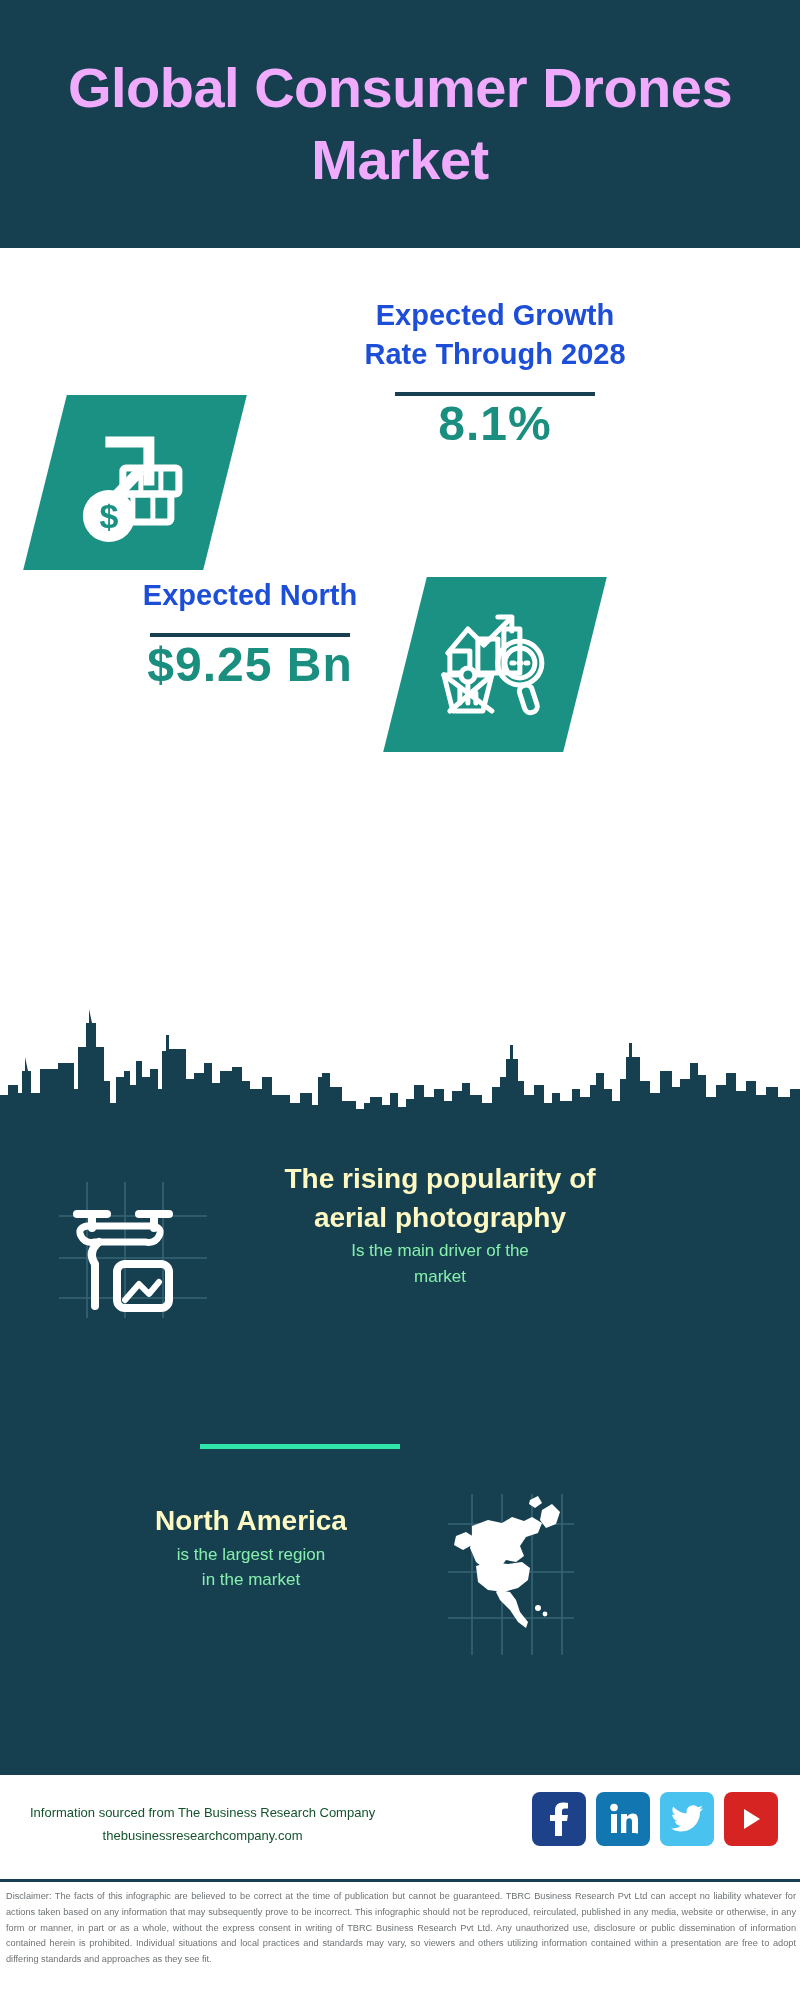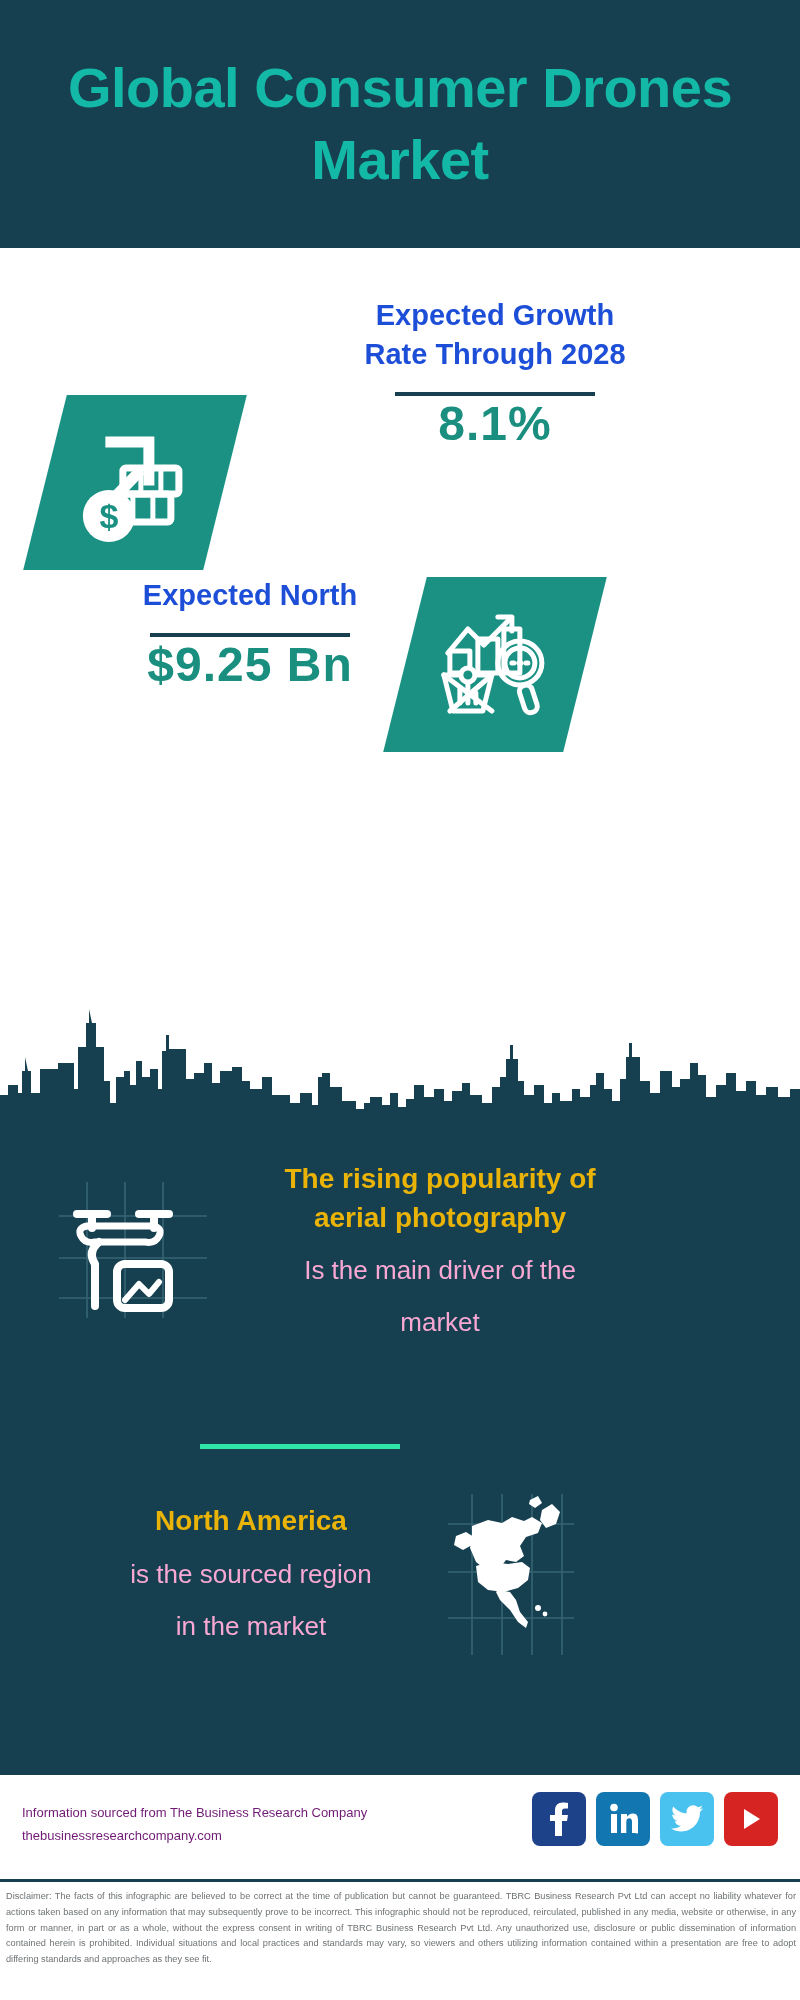--- a/index.html
+++ b/index.html
@@ -19,21 +19,21 @@
 
   
   .header {
     position: absolute; left: 0; top: 0;
     width: 800px; height: 248px;
     background: #164050;
     display: flex; flex-direction: column;
     align-items: center; justify-content: center;
   }
   .header-title {
-    color: #14b8a6;
+    color: #f0abfc;
     font-size: 56px;
     font-weight: bold;
     line-height: 1.28;
     text-align: center;
     letter-spacing: -0.5px;
     width: 700px;
   }
 
   
   .stat1 {
@@ -94,52 +94,53 @@
     position: absolute; left: 0; top: 1112px;
     width: 800px; height: 663px;
     background: #164050;
   }
 
   
   .driver-row { position: absolute; left: 0; top: 48px; width: 800px; height: 250px; }
   .drone-icon-wrap { position: absolute; left: 55px; top: 20px; }
   .driver-text { position: absolute; left: 240px; top: 0px; width: 400px; text-align: center; }
   .accent-line {
-    color: #eab308;
+    color: #fef9c3;
     font-size: 28px;
     font-weight: bold;
     line-height: 1.38;
   }
   .white-line {
-    color: #f9a8d4;
-    font-size: 26px;
+    color: #86efac;
+    font-size: 17px;
     line-height: 1.38;
-    margin-top: 16px;
+    margin-top: 2px;
   }
   .divider-green {
     position: absolute; left: 200px; top: 332px;
     width: 200px; height: 5px; background: #2fe6a8;
   }
 
   
   .region-row { position: absolute; left: 16px; top: 390px; width: 800px; height: 200px; }
   .region-text { position: absolute; left: 40px; top: 0px; width: 390px; text-align: center; }
   .map-wrap { position: absolute; left: 430px; top: -10px; }
 
   
   .source-bar {
     position: absolute; left: 0; top: 1775px;
     width: 800px; height: 103px;
     background: #ffffff;
   }
   .source-text {
-    position: absolute; left: 22px; top: 27px;
-    color: #701a75;
+    position: absolute; left: 30px; top: 27px;
+    color: #14532d;
     font-size: 13px;
     line-height: 1.75;
+    text-align: center;
   }
   .social-row {
     position: absolute; right: 22px; top: 17px;
     display: flex; gap: 10px;
   }
   .social {
     width: 54px; height: 54px;
     border-radius: 8px;
     display: flex; align-items: center; justify-content: center;
   }
@@ -284,21 +285,21 @@
         <div class="white-line">Is the main driver of the</div>
         <div class="white-line">market</div>
       </div>
     </div>
 
     <div class="divider-green"></div>
 
     <div class="region-row">
       <div class="region-text">
         <div class="accent-line">North America</div>
-        <div class="white-line">is the sourced region</div>
+        <div class="white-line">is the largest region</div>
         <div class="white-line">in the market</div>
       </div>
       <div class="map-wrap">
         <svg width="130" height="165" viewBox="0 0 130 165">
           <g stroke="#3d6b7a" stroke-width="1.6" opacity="0.85">
             <line x1="26" y1="2" x2="26" y2="163"></line>
             <line x1="56" y1="2" x2="56" y2="163"></line>
             <line x1="86" y1="2" x2="86" y2="163"></line>
             <line x1="116" y1="2" x2="116" y2="163"></line>
             <line x1="2" y1="32" x2="128" y2="32"></line>

